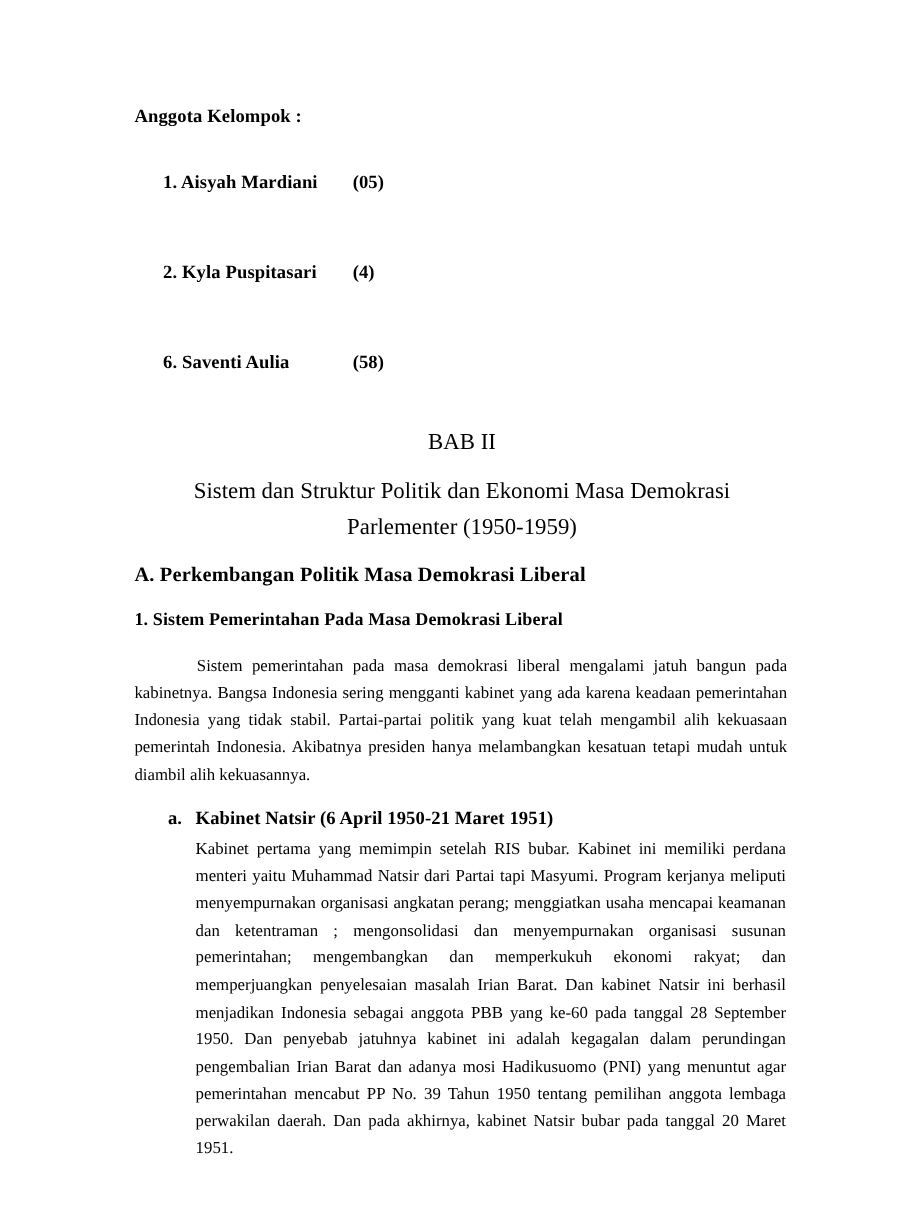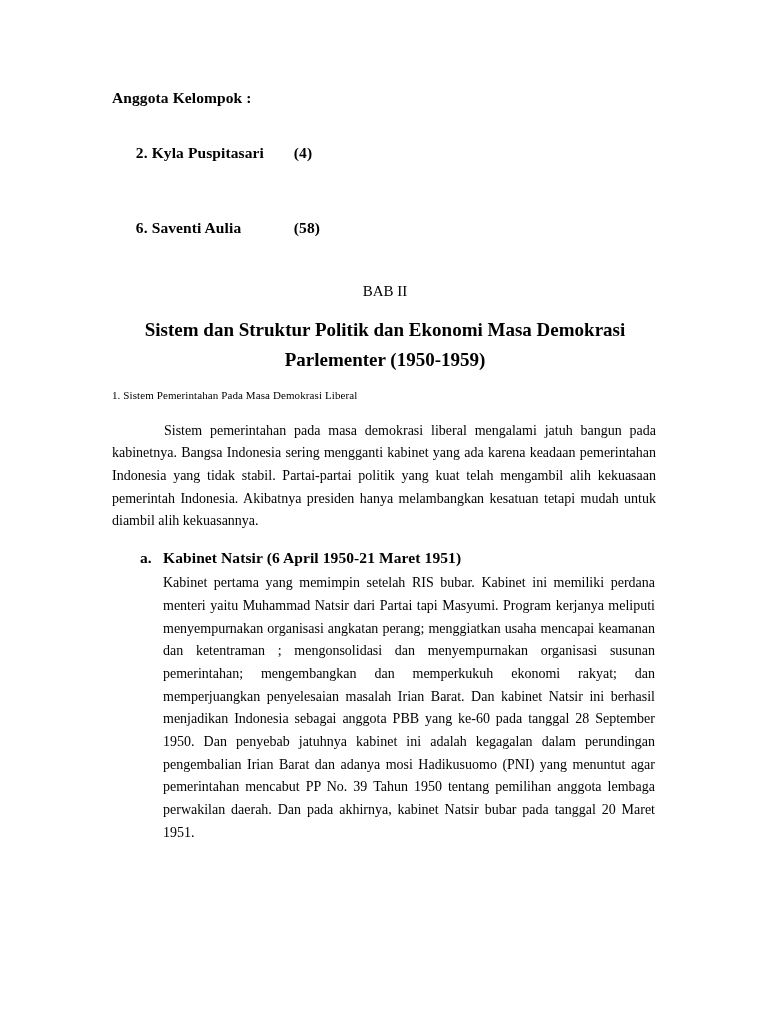--- a/index.html
+++ b/index.html
@@ -47,45 +47,45 @@
     display: inline-block;
     min-width: 158px;
   }
   .member-row .m-code {
     display: inline-block;
   }
 
   
   .chapter {
     text-align: center;
-    font-size: 15px;
+    font-size: 19px;
     line-height: 1.3;
     margin: 0 0 14px 0;
     font-weight: normal;
   }
   .doc-title {
     text-align: center;
     font-size: 19px;
     line-height: 1.55;
     margin: 0 0 14px 0;
-    font-weight: bold;
+    font-weight: normal;
     padding: 0 4px;
   }
 
   
   .heading-a {
     font-weight: bold;
     font-size: 17px;
     line-height: 1.3;
     margin: 0 0 18px 0;
     letter-spacing: 0.15px;
   }
   .heading-1 {
-    font-weight: normal;
-    font-size: 11px;
+    font-weight: bold;
+    font-size: 15px;
     line-height: 1.3;
     margin: 0 0 17px 0;
     letter-spacing: 0.1px;
   }
 
   
   .para {
     font-size: 14px;
     line-height: 1.62;
     text-align: justify;
@@ -131,31 +131,35 @@
 </style>
 </head>
 <body>
 
 <div class="page">
 
   <div class="members">
     <div class="members-title">Anggota Kelompok :</div>
 
     <div class="member-row">
+      <span class="m-name">1. Aisyah Mardiani</span><span class="m-code">(05)</span>
+    </div>
+    <div class="member-row">
       <span class="m-name">2. Kyla Puspitasari</span><span class="m-code">(4)</span>
     </div>
     <div class="member-row">
       <span class="m-name">6. Saventi Aulia</span><span class="m-code">(58)</span>
     </div>
   </div>
 
   <div class="chapter">BAB II</div>
 
   <div class="doc-title">Sistem dan Struktur Politik dan Ekonomi Masa Demokrasi Parlementer (1950-1959)</div>
 
+  <div class="heading-a">A. Perkembangan Politik Masa Demokrasi Liberal</div>
 
   <div class="heading-1">1. Sistem Pemerintahan Pada Masa Demokrasi Liberal</div>
 
   <p class="para">Sistem pemerintahan pada masa demokrasi liberal mengalami jatuh bangun pada kabinetnya. Bangsa Indonesia sering mengganti kabinet yang ada karena keadaan pemerintahan Indonesia yang tidak stabil. Partai-partai politik yang kuat telah mengambil alih kekuasaan pemerintah Indonesia. Akibatnya presiden hanya melambangkan kesatuan tetapi mudah untuk diambil alih kekuasannya.</p>
 
 
   <div class="list">
 
     <div class="list-item">
       <span class="list-marker">a.</span>

